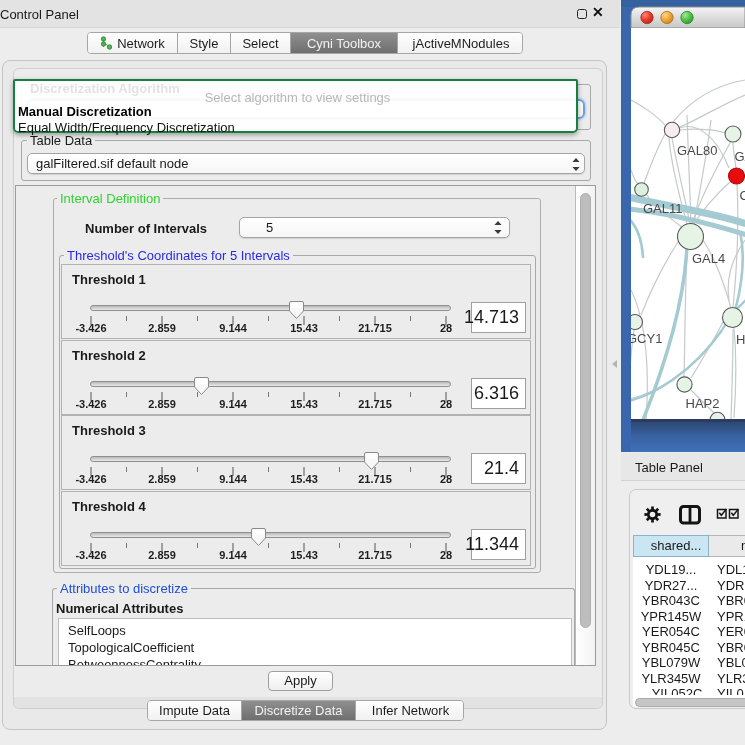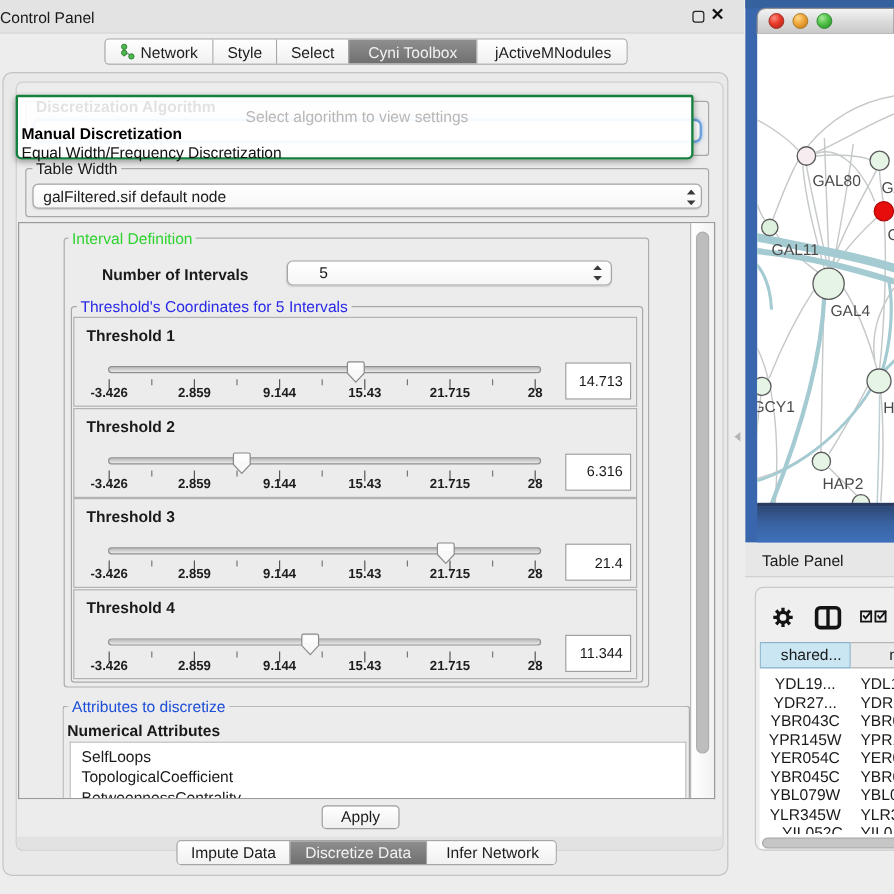--- a/index.html
+++ b/index.html
@@ -7,21 +7,21 @@
     font-family:"Liberation Sans", sans-serif; font-size:13px; color:#1a1a1a; }
   .abs { position:absolute; }
   .seg { position:absolute; top:0; bottom:0; display:flex; align-items:center; justify-content:center;
     background:linear-gradient(#fefefe,#f1f1f1); border-right:1px solid #a6a6a6; color:#1d1d1d; }
   .seg.sel { background:linear-gradient(#8f8f8f,#6f6f6f); color:#f2f2f2; }
   .groupbox { position:absolute; border:1px solid #a8a8a8; border-radius:3px; }
   .gtitle { position:absolute; background:#ececec; padding:0 3px; line-height:13px; }
   .combo { position:absolute; background:linear-gradient(#ffffff,#f6f6f6); border:1px solid #a5a5a5;
     border-radius:5px; box-shadow:0 1px 1px rgba(0,0,0,0.12); display:flex; align-items:center; }
   .tbox { position:absolute; border:1px solid #9f9f9f; background:#fff; display:flex;
-    align-items:center; justify-content:flex-end; padding-right:6px; font-size:12px; }
+    align-items:center; justify-content:flex-end; padding-right:6px; font-size:18px; }
   .thr { position:absolute; left:61px; width:470px; height:75px; border:1px solid #b2b2b2; background:#ececec; }
   .thr b { position:absolute; left:10px; top:7px; font-size:13px; }
   .track { position:absolute; left:28px; top:40px; width:361px; height:6px; border-radius:3px;
     border:1px solid #8f8f8f; background:linear-gradient(#b9b9b9,#e9e9e9); }
   .thumb { position:absolute; top:35px; width:17px; height:20px; }
   .ticks { position:absolute; left:28px; top:50px; width:361px; height:12px; }
   .tlab { position:absolute; top:57px; width:60px; text-align:center; font-size:11px; font-weight:bold; color:#1d1d1d; }
 </style>
 </head>
 <body>
@@ -50,21 +50,21 @@
 
 <div class="abs" style="left:2px;top:60px;width:605px;height:670px;background:#e9e9e9;border:1px solid #c4c4c4;border-radius:8px;"></div>
 
 <div class="abs" style="left:13px;top:68px;width:590px;height:641px;background:#ececec;border:1px solid #cfcfcf;border-radius:6px;"></div>
 <div class="abs" style="left:14px;top:697px;width:588px;height:11px;background:#e2e2e2;border-radius:0 0 6px 6px;"></div>
 
 <div class="groupbox" style="left:21px;top:84px;width:570px;height:46px;"></div>
 <div class="combo" style="left:27px;top:99px;width:558px;height:20px;border:2px solid #6ba2dd;border-radius:6px;box-shadow:0 0 3px rgba(90,150,220,0.8);"></div>
 
 <div class="groupbox" style="left:21px;top:140px;width:570px;height:41px;"></div>
-<div class="gtitle" style="left:27px;top:134px;">Table Width</div>
+<div class="gtitle" style="left:27px;top:134px;">Table Data</div>
 <div class="combo" style="left:27px;top:153px;width:558px;height:21px;">
   <span style="margin-left:8px;">galFiltered.sif default node</span>
 </div>
 <svg class="abs" style="left:572px;top:158px;" width="8" height="13" viewBox="0 0 8 13">
     <path d="M4,0 L7.6,4 L0.4,4 Z M4,13 L7.6,9 L0.4,9 Z" fill="#3a3a3a"></path>
   </svg>
 
 <div class="abs" style="left:15px;top:185px;width:581px;height:481px;border:1px solid #9a9a9a;background:#ececec;overflow:hidden;">
 </div>
 

